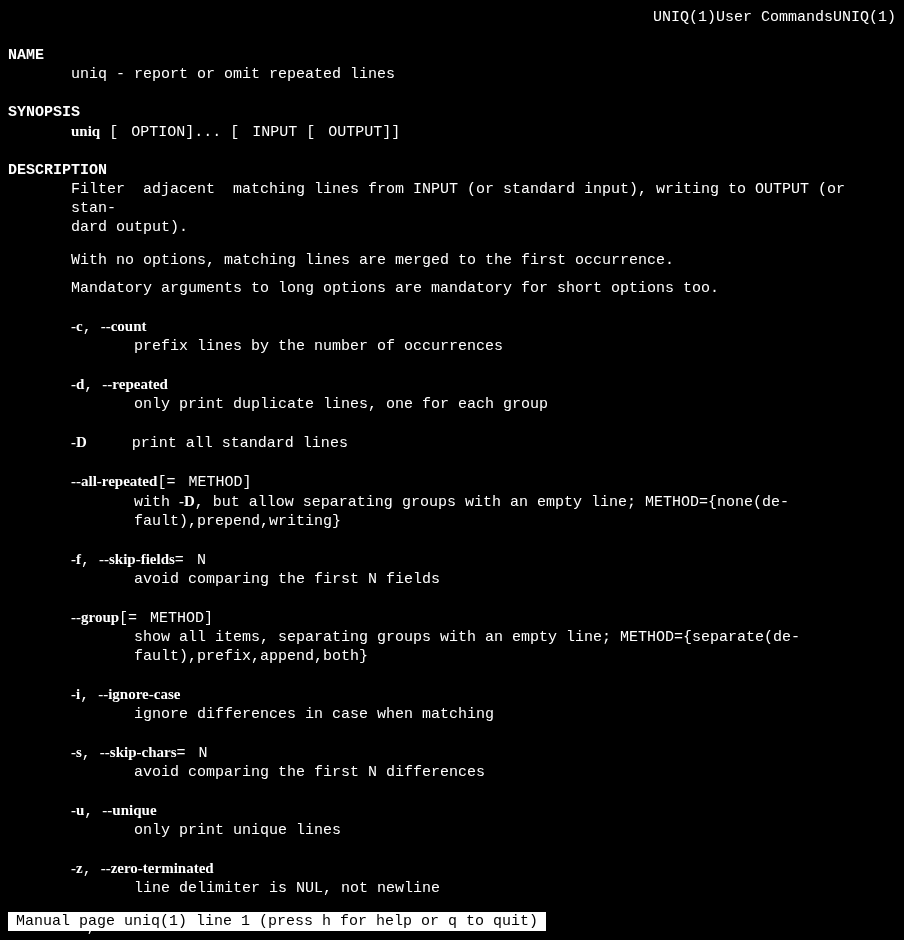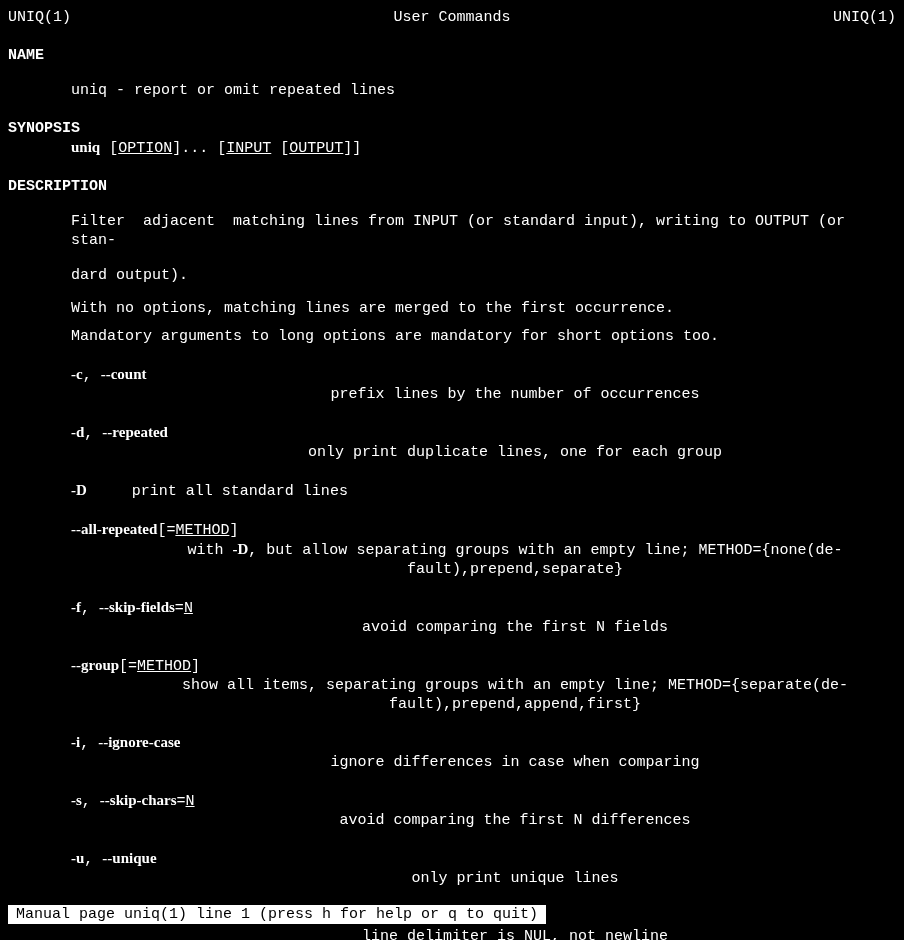--- a/index.html
+++ b/index.html
@@ -14,57 +14,55 @@
     font-size: 15px;
     line-height: 19px;
     width: 904px;
     height: 940px;
     overflow: hidden;
     padding: 8px 8px 0 8px;
     position: relative;
   }
   .header-line {
     display: flex;
-    justify-content: space-between;
+    justify-content: flex-end;
     white-space: nowrap;
   }
   .bold {
     font-weight: bold;
     font-family: Liberation Serif, serif;
   }
   .underline {
-    text-decoration: underline;
+    margin-left: 13px;
   }
   .section-heading {
     font-weight: bold;
     margin-top: 19px;
     font-family: Liberation Mono, monospace;
   }
   .section-heading.first {
     margin-top: 19px;
   }
   .body-text {
     padding-left: 63px;
     white-space: pre-wrap;
-    margin-top: 16px;
   }
   .option-line {
     padding-left: 63px;
     margin-top: 19px;
   }
   .option-desc {
     padding-left: 126px;
-    text-align: center;
   }
   .synopsis-line {
     padding-left: 63px;
   }
   .status-bar {
     position: absolute;
-    bottom: 16px;
+    bottom: 9px;
     left: 8px;
     background: #fff;
     color: #000;
     padding: 0 8px 0 8px;
     white-space: nowrap;
   }
 </style>
 </head>
 <body>
 
@@ -101,37 +99,37 @@
 <div class="option-line">
   <span class="bold">-D</span><span style="white-space:pre">     </span><span>print all standard lines</span>
 </div>
 
 <div class="option-line">
   <span class="bold">--all-repeated</span><span>[=</span><span class="underline">METHOD</span><span>]</span>
 </div>
 <div class="option-desc">
   <span>with </span><span class="bold">-D</span><span>,  but  allow  separating  groups  with  an  empty   line;   METHOD={none(de‐</span>
 </div>
-<div class="option-desc">fault),prepend,separate}</div>
+<div class="option-desc">fault),prepend,writing}</div>
 
 <div class="option-line">
   <span class="bold">-f</span><span>, </span><span class="bold">--skip-fields</span><span>=</span><span class="underline">N</span>
 </div>
 <div class="option-desc">avoid comparing the first N fields</div>
 
 <div class="option-line">
   <span class="bold">--group</span><span>[=</span><span class="underline">METHOD</span><span>]</span>
 </div>
 <div class="option-desc">show   all   items,  separating  groups  with  an  empty line;  METHOD={separate(de‐</div>
-<div class="option-desc">fault),prepend,append,first}</div>
+<div class="option-desc">fault),prefix,append,both}</div>
 
 <div class="option-line">
   <span class="bold">-i</span><span>, </span><span class="bold">--ignore-case</span>
 </div>
-<div class="option-desc">ignore differences in case when comparing</div>
+<div class="option-desc">ignore differences in case when matching</div>
 
 <div class="option-line">
   <span class="bold">-s</span><span>, </span><span class="bold">--skip-chars</span><span>=</span><span class="underline">N</span>
 </div>
 <div class="option-desc">avoid comparing the first N differences</div>
 
 <div class="option-line">
   <span class="bold">-u</span><span>, </span><span class="bold">--unique</span>
 </div>
 <div class="option-desc">only print unique lines</div>

